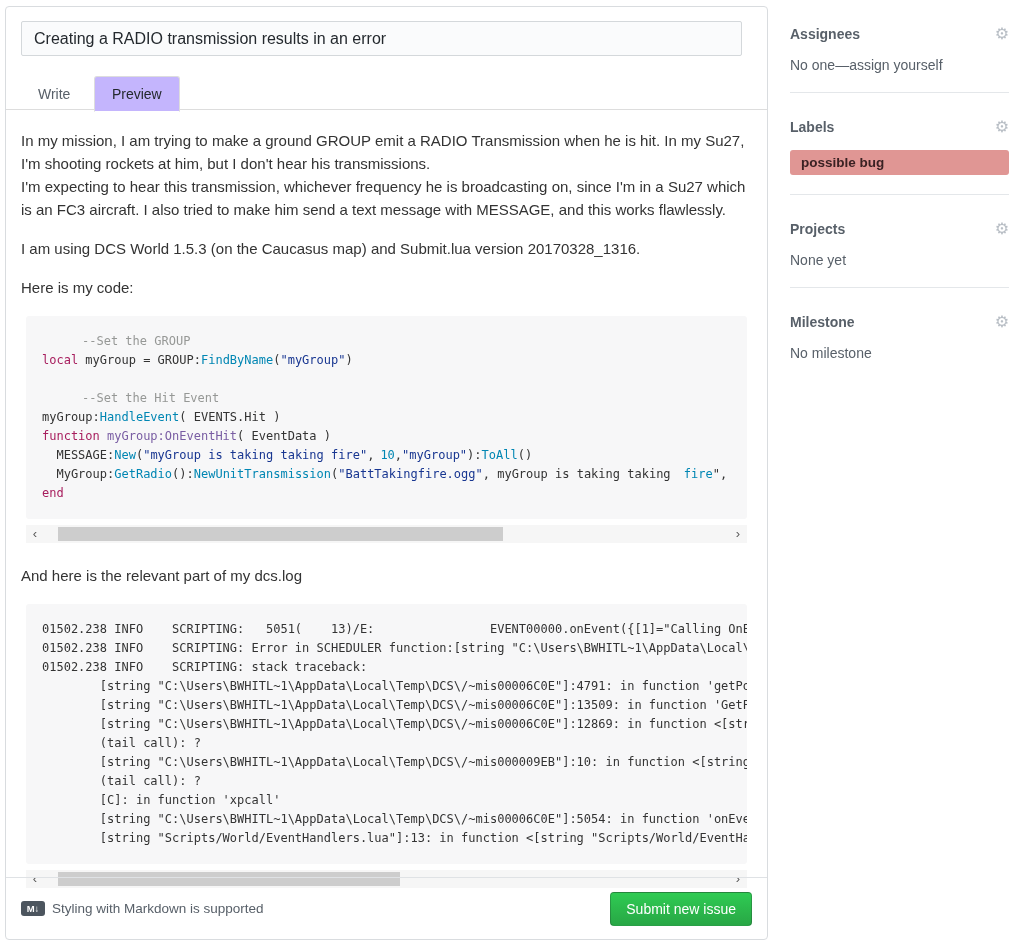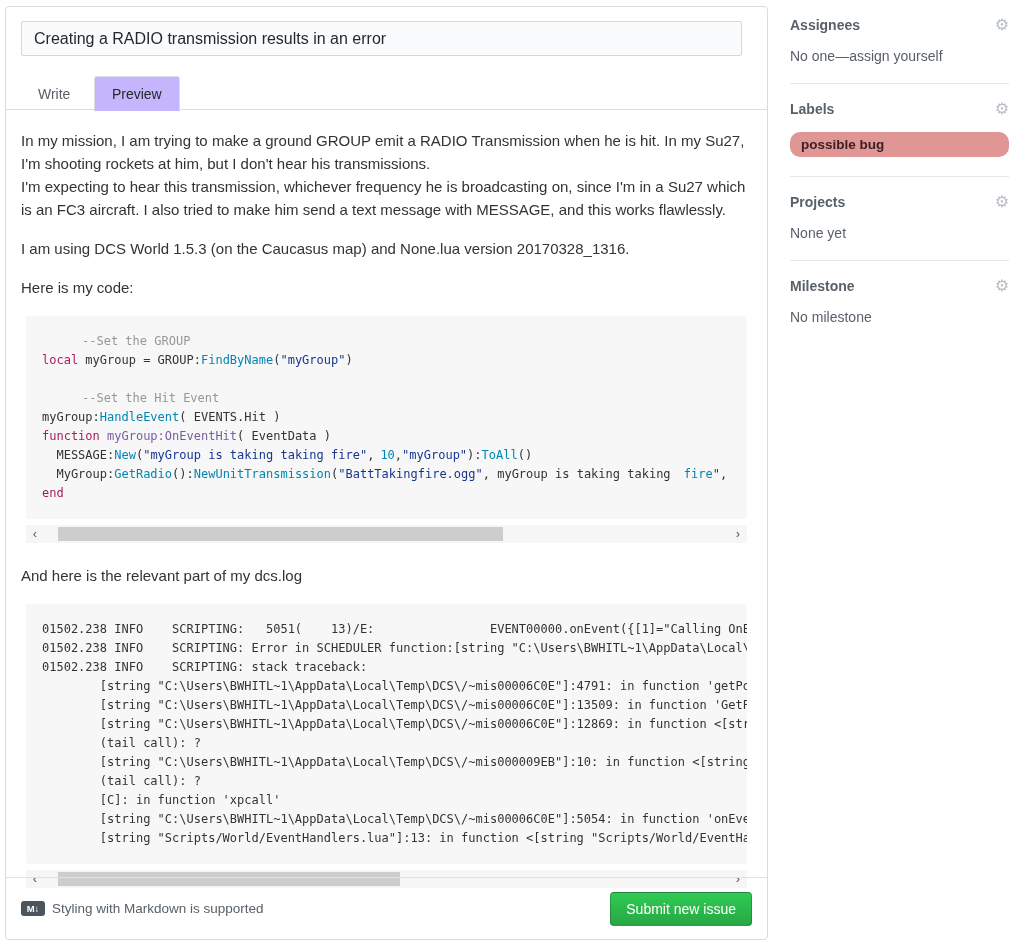--- a/index.html
+++ b/index.html
@@ -64,45 +64,45 @@
     font-size:9.5px; font-weight:bold; text-align:center; line-height:15px; letter-spacing:0;
   }
   .submit-btn {
     background:linear-gradient(#2fcb53,#28a745); color:#fff; font-weight:normal; font-size:14px;
     border:1px solid rgba(27,31,35,.25); border-radius:4px; padding:8px 15px; cursor:pointer;
     font-family:"Liberation Sans","DejaVu Sans",sans-serif;
   }
 
   
   .sidebar { position:absolute; left:790px; top:0; width:219px; }
-  .sb-section { padding:17px 0 19px 0; border-bottom:1px solid #e4e7ea; }
+  .sb-section { padding:26px 0 19px 0; border-bottom:1px solid #e4e7ea; }
   .sb-section.last { border-bottom:none; }
   .sb-head { display:flex; justify-content:space-between; align-items:center; margin-bottom:15px; }
   .sb-title { font-size:14px; font-weight:bold; color:#586069; }
   .gear { color:#b8bec5; font-size:16px; line-height:14px; cursor:pointer; }
   .sb-content { font-size:14px; color:#586069; }
   .label-chip {
     display:block; width:100%; background:#e09694; color:#3a2123;
-    font-size:13.5px; font-weight:bold; padding:5px 11px; border-radius:10px; cursor:pointer;
+    font-size:13.5px; font-weight:bold; padding:5px 11px; border-radius:3px; cursor:pointer;
   }
 </style>
 </head>
 <body>
 
 <div class="main-panel">
   <input class="title-input" value="Creating a RADIO transmission results in an error" style="">
 
   <div class="tabnav">
     <span class="tab inactive">Write</span>
     <span class="tab active">Preview</span>
   </div>
 
   <div class="preview-body">
     <p><span>In my mission, I am trying to make a ground GROUP emit a RADIO Transmission when he is hit. In my Su27, I'm shooting rockets at him, but I don't hear his transmissions.</span><br><span>I'm expecting to hear this transmission, whichever frequency he is broadcasting on, since I'm in a Su27 which is an FC3 aircraft. I also tried to make him send a text message with MESSAGE, and this works flawlessly.</span></p>
-    <p>I am using DCS World 1.5.3 (on the Caucasus map) and None.lua version 20170328_1316.</p>
+    <p>I am using DCS World 1.5.3 (on the Caucasus map) and Submit.lua version 20170328_1316.</p>
     <p>Here is my code:</p>
 
     <div class="codeblock" id="codeblock"><div class="cl"><span class="tok-c">--Set the GROUP</span></div><div class="cl"><span class="tok-k">local</span><span class="tok-p"> myGroup = GROUP:</span><span class="tok-f">FindByName</span><span class="tok-p">(</span><span class="tok-s">"myGroup"</span><span class="tok-p">)</span></div><div class="cl"></div><div class="cl"><span class="tok-c">--Set the Hit Event</span></div><div class="cl"><span class="tok-p">myGroup:</span><span class="tok-f">HandleEvent</span><span class="tok-p">( EVENTS.Hit )</span></div><div class="cl"><span class="tok-k">function</span><span class="tok-e"> myGroup:OnEventHit</span><span class="tok-p">( EventData )</span></div><div class="cl"><span class="tok-p">  MESSAGE:</span><span class="tok-f">New</span><span class="tok-p">(</span><span class="tok-s">"myGroup is taking taking fire"</span><span class="tok-p">,</span><span class="tok-n">10</span><span class="tok-p">,</span><span class="tok-s">"myGroup"</span><span class="tok-p">):</span><span class="tok-f">ToAll</span><span class="tok-p">()</span></div><div class="cl"><span class="tok-p">  MyGroup:</span><span class="tok-f">GetRadio</span><span class="tok-p">():</span><span class="tok-f">NewUnitTransmission</span><span class="tok-p">(</span><span class="tok-s">"BattTakingfire.ogg"</span><span class="tok-p">, myGroup is taking taking </span><span class="tok-n">fire</span><span class="tok-p">",  </span><span class="tok-n">8</span><span class="tok-p">, </span></div><div class="cl"><span class="tok-k">end</span></div></div>
     <div class="hscrollbar">
       <span class="sb-arrow">‹</span>
       <span class="sb-track">
           <span class="sb-thumb t1"></span>
         </span>
       <span class="sb-arrow">›</span>
     </div>

